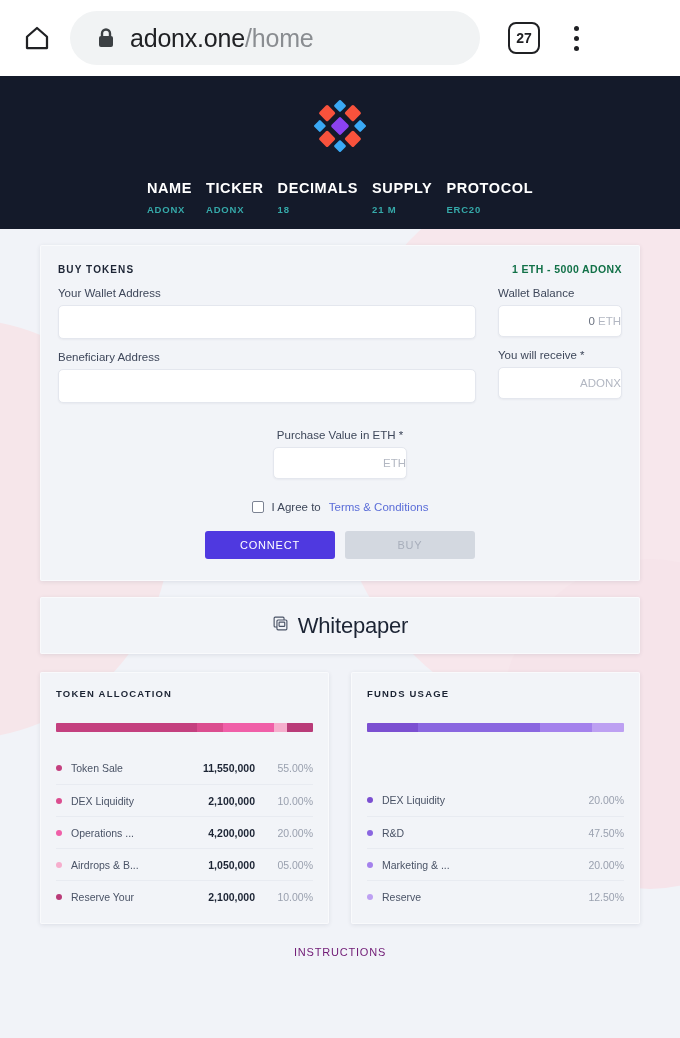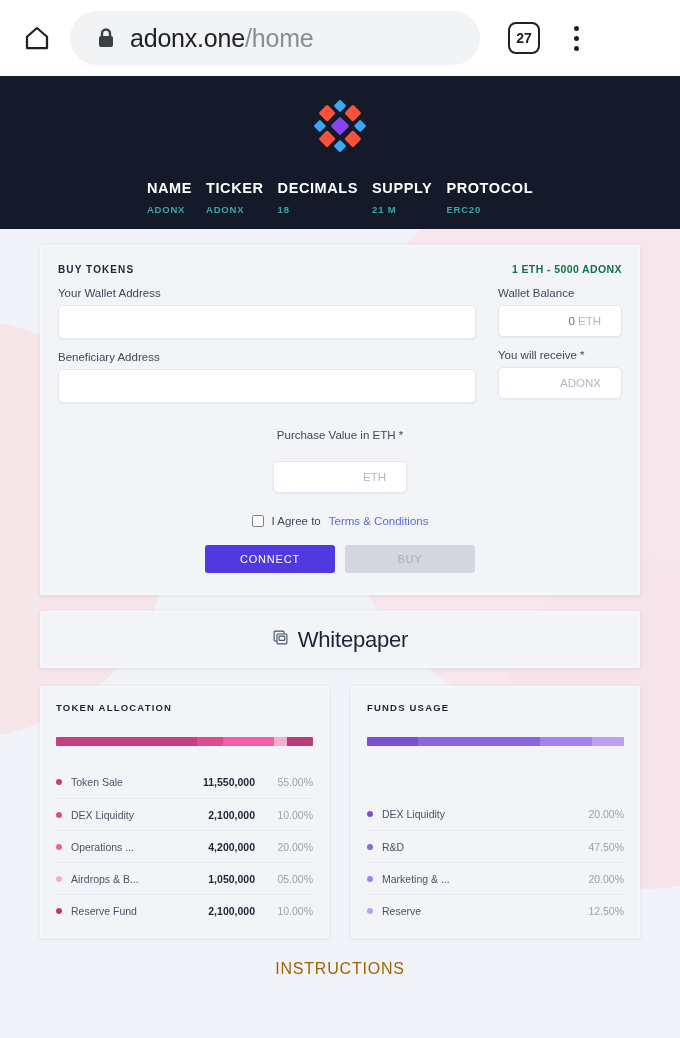--- a/index.html
+++ b/index.html
@@ -119,29 +119,29 @@
 
   .field { margin-bottom: 12px; }
   .field-label { font-size: 11.5px; color: #3e475a; margin-bottom: 6px; display: block; }
   .input {
     width: 100%; height: 32px;
     background: #ffffff;
     border: 1px solid #e4e7ee;
     border-radius: 5px;
     box-shadow: 0 1px 2px rgba(30,40,80,.05);
     display: flex; align-items: center; justify-content: flex-end;
-    padding: 0 20px;
+    padding: 0 0;
     font-size: 11.5px;
   }
   .input.tall { height: 34px; }
   .ph { color: #b2b7c2; }
   .ph strong { color: #6b7280; font-weight: normal; }
 
   .purchase-block { text-align: center; margin-top: 14px; }
-  .purchase-block .field-label { display: block; margin-bottom: 20px; text-align: center; }
+  .purchase-block .field-label { display: block; margin-bottom: 6px; text-align: center; }
   .purchase-input {
     width: 134px; margin: 0 auto;
   }
   .agree-row {
     display: flex; align-items: center; justify-content: center;
     gap: 8px; margin-top: 22px; font-size: 11.5px; color: #3e475a;
   }
   .checkbox {
     width: 12px; height: 12px; border: 1.5px solid #7c8393;
     border-radius: 2px; background: #fff; flex: none;
@@ -179,22 +179,22 @@
     border-top: 1px solid #e8ebf1;
     font-size: 10.5px;
   }
   .legend-row:first-child { border-top: none; }
   .dot { width: 6px; height: 6px; border-radius: 50%; flex: none; margin-right: 9px; }
   .lg-name { color: #4a5366; flex: 1 1 auto; white-space: nowrap; overflow: hidden; }
   .lg-amount { color: #1c2434; font-weight: bold; width: 74px; text-align: right; }
   .lg-pct { color: #9aa1af; width: 58px; text-align: right; }
 
   .instructions {
-    text-align: center; font-size: 16px; letter-spacing: .8px;
-    color: #a16207; margin-top: 22px;
+    text-align: center; font-size: 11px; letter-spacing: .8px;
+    color: #701a75; margin-top: 22px;
   }
 </style>
 </head>
 <body>
 
 <div class="browser-bar">
   <div class="home-btn">
     <svg width="30" height="30" viewBox="0 0 24 24" fill="none" stroke="#202124" stroke-width="1.8" stroke-linecap="round" stroke-linejoin="round">
       <path d="M4 11 L12 4 L20 11 L20 20 L4 20 Z"></path>
     </svg>
@@ -368,21 +368,21 @@
             <span class="lg-pct">20.00%</span>
           </div>
           <div class="legend-row">
             <span class="dot" style="background:#f6aecd"></span>
             <span class="lg-name">Airdrops &amp; B...</span>
             <span class="lg-amount">1,050,000</span>
             <span class="lg-pct">05.00%</span>
           </div>
           <div class="legend-row">
             <span class="dot" style="background:#b93b78"></span>
-            <span class="lg-name">Reserve Fund</span>
+            <span class="lg-name">Reserve Your</span>
             <span class="lg-amount">2,100,000</span>
             <span class="lg-pct">10.00%</span>
           </div>
         </div>
       </div>
 
       <div class="card alloc-card">
         <div class="alloc-title">FUNDS USAGE</div>
 
         <div class="bar">

